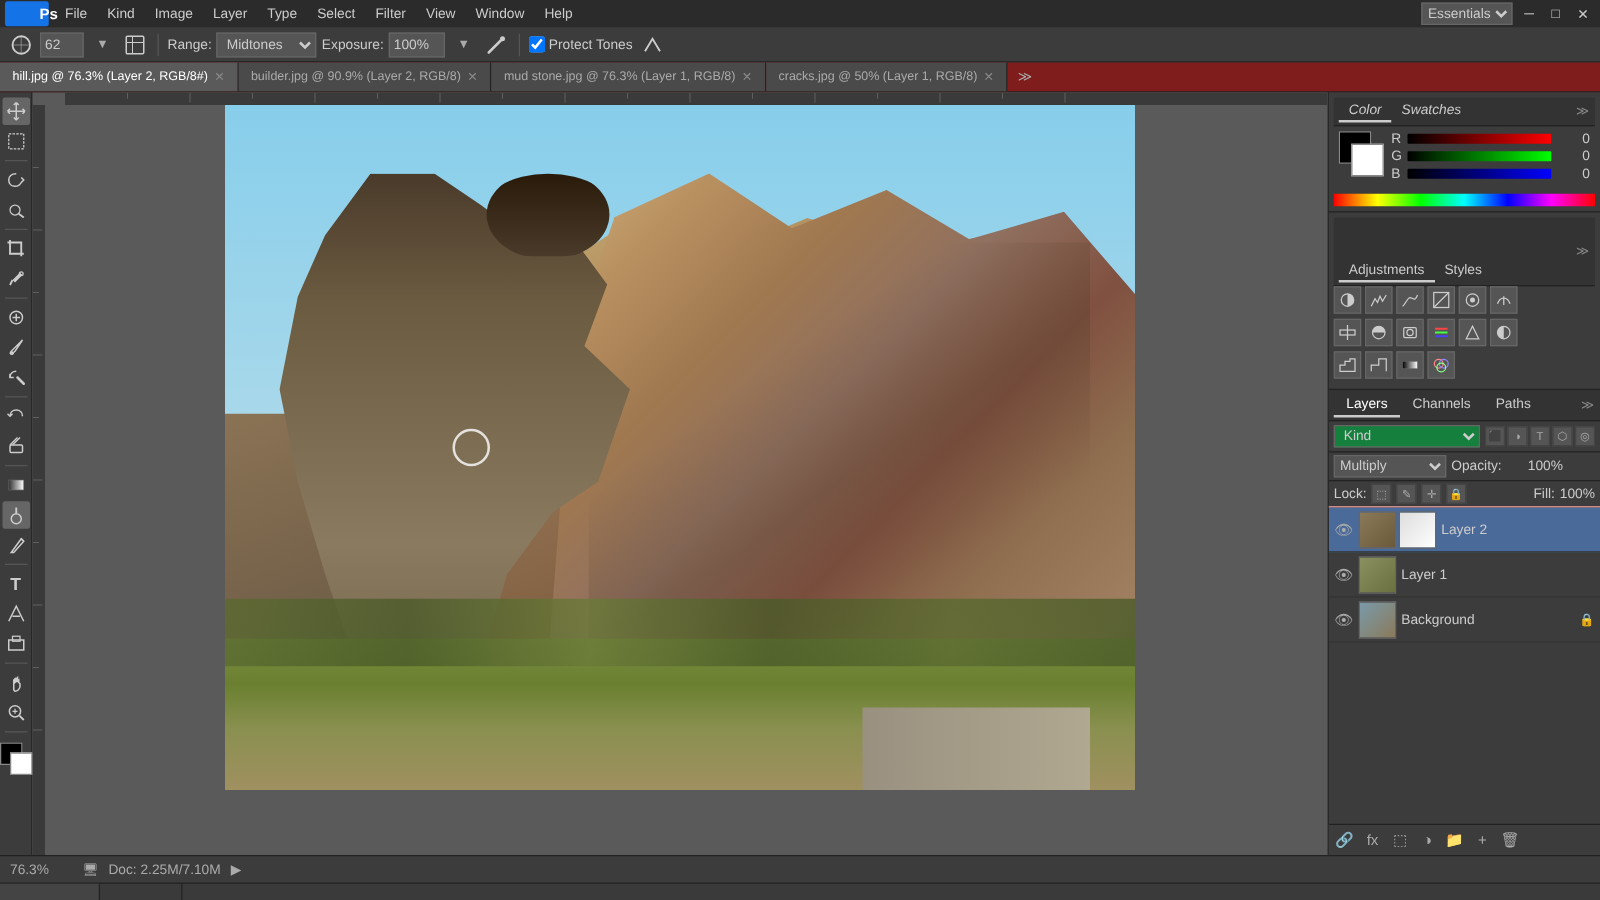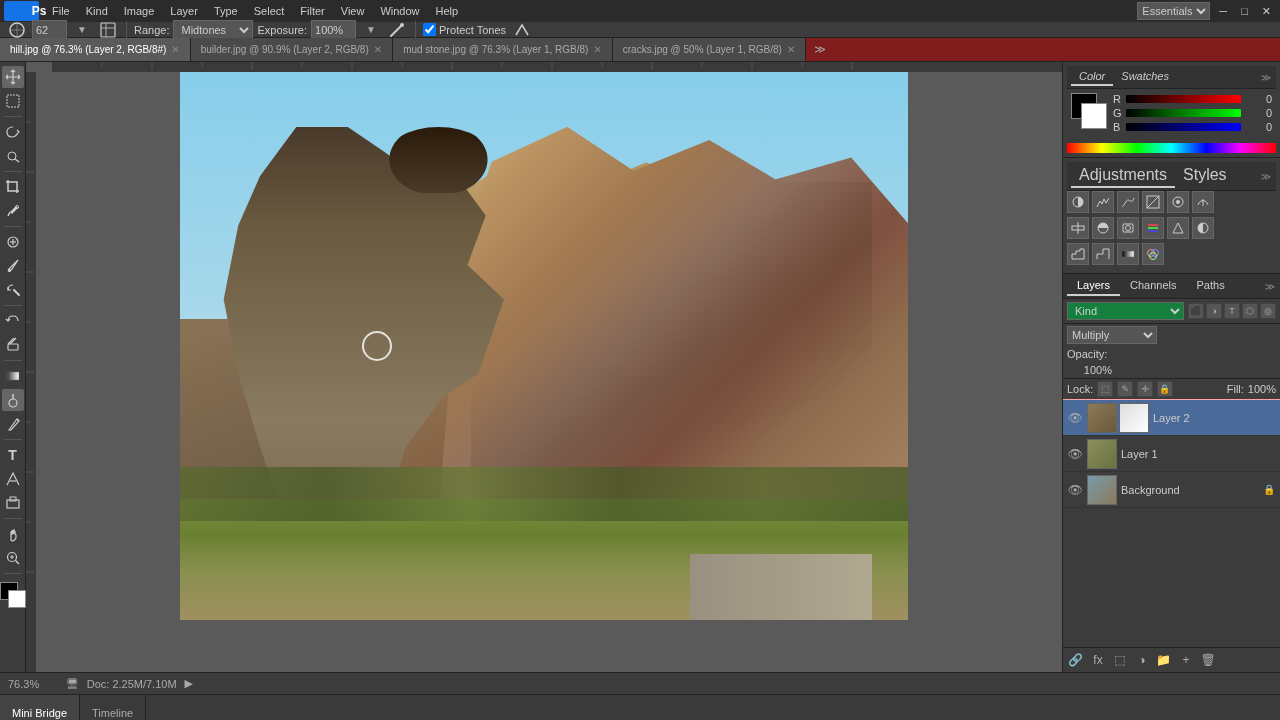--- a/index.html
+++ b/index.html
@@ -3,21 +3,21 @@
   <meta charset="utf-8">
   <style>
     * { margin: 0; padding: 0; box-sizing: border-box; }
     body { width: 1280px; height: 720px; overflow: hidden; background: #3c3c3c; font-family: 'Arial', sans-serif; font-size: 11px; color: #ccc; user-select: none; }
 
     
     #menubar { display: flex; align-items: center; background: #2b2b2b; height: 22px; padding: 0 4px; gap: 2px; }
     #menubar .menu-item { padding: 2px 7px; cursor: pointer; font-size: 11px; color: #ccc; }
 
     
-    #toolbar { display: flex; align-items: center; background: #3c3c3c; height: 16px; padding: 0 6px; gap: 4px; border-bottom: 1px solid #222; }
+    #toolbar { display: flex; align-items: center; background: #3c3c3c; height: 28px; padding: 0 6px; gap: 4px; border-bottom: 1px solid #222; }
     #toolbar .tool-icon { width: 22px; height: 22px; display: flex; align-items: center; justify-content: center; cursor: pointer; color: #aaa; font-size: 13px; }
     #toolbar .separator { width: 1px; height: 18px; background: #555; margin: 0 3px; }
     #toolbar label { font-size: 11px; color: #ccc; }
     #toolbar select, #toolbar input[type=text] { background: #555; border: 1px solid #666; color: #ccc; font-size: 11px; height: 20px; padding: 0 3px; }
     #toolbar select { width: 80px; }
     #toolbar input[type=text] { width: 45px; }
     #toolbar .checkbox-label { display: flex; align-items: center; gap: 3px; font-size: 11px; color: #ccc; }
 
     
     #tabbar { display: flex; align-items: center; background: #7f1d1d; height: 24px; border-bottom: 1px solid #222; }
@@ -61,37 +61,37 @@
     .channel-slider { flex: 1; height: 8px; position: relative; cursor: pointer; }
     .channel-slider-track { height: 100%; border-radius: 1px; }
     .channel-r .channel-slider-track { background: linear-gradient(90deg, #000, #f00); }
     .channel-g .channel-slider-track { background: linear-gradient(90deg, #000, #0f0); }
     .channel-b .channel-slider-track { background: linear-gradient(90deg, #000, #00f); }
     .channel-value { width: 28px; font-size: 11px; color: #ccc; text-align: right; }
     .color-gradient-bar { height: 10px; background: linear-gradient(90deg, #f00, #ff0, #0f0, #0ff, #00f, #f0f, #f00); margin-top: 4px; cursor: pointer; }
 
     
     #adj-panel { padding: 4px; border-bottom: 1px solid #222; }
-    .adj-panel-tab { padding: 2px 8px; font-size: 16px; color: #ccc; cursor: pointer; border-bottom: 2px solid transparent; }
+    .adj-panel-tab { padding: 2px 8px; font-size: 11px; color: #ccc; cursor: pointer; border-bottom: 2px solid transparent; margin-top: 32px; }
     .adj-panel-tab.active { border-bottom: 2px solid #ccc; }
     .adj-title { font-size: 11px; color: #ccc; padding: 4px 0 6px 0; }
     .adj-icons-row { display: flex; gap: 3px; margin-bottom: 4px; flex-wrap: wrap; }
     .adj-icon { width: 22px; height: 22px; background: #555; border: 1px solid #666; display: flex; align-items: center; justify-content: center; cursor: pointer; font-size: 10px; color: #ccc; }
 
     
     #layers-panel { flex: 1; display: flex; flex-direction: column; }
     .layers-panel-tab { padding: 3px 10px; font-size: 11px; color: #ccc; cursor: pointer; border-bottom: 2px solid transparent; }
     .layers-panel-tab.active { border-bottom: 2px solid #ccc; color: #fff; }
     .layers-toolbar { display: flex; align-items: center; padding: 3px 4px; gap: 4px; border-bottom: 1px solid #222; }
     .layers-toolbar select { background: #15803d; border: 1px solid #666; color: #ccc; font-size: 11px; height: 18px; }
     .layers-search { background: #555; border: 1px solid #666; color: #ccc; font-size: 11px; height: 18px; flex: 1; padding: 0 3px; }
     .layers-kind-icons { display: flex; gap: 2px; }
     .layer-kind-icon { width: 16px; height: 16px; background: #555; border: 1px solid #444; display: flex; align-items: center; justify-content: center; font-size: 9px; color: #aaa; cursor: pointer; }
 
-    .blend-opacity-row { display: flex; padding: 2px 4px; gap: 4px; border-bottom: 1px solid #222; flex-direction: column; }
+    .blend-opacity-row { display: flex; align-items: center; padding: 2px 4px; gap: 4px; border-bottom: 1px solid #222; }
     .blend-select { background: #555; border: 1px solid #666; color: #ccc; font-size: 11px; height: 18px; width: 90px; }
     .opacity-label { font-size: 11px; color: #ccc; }
     .opacity-value { font-size: 11px; color: #ccc; width: 45px; text-align: right; }
 
     .lock-fill-row { display: flex; align-items: center; padding: 2px 4px; gap: 4px; border-bottom: 1px solid #fca5a5; }
     .lock-label { font-size: 11px; color: #ccc; }
     .lock-icon { width: 16px; height: 16px; background: #555; border: 1px solid #444; display: flex; align-items: center; justify-content: center; font-size: 9px; color: #aaa; cursor: pointer; }
     .fill-label { font-size: 11px; color: #ccc; margin-left: auto; }
     .fill-value { font-size: 11px; color: #ccc; }
 

